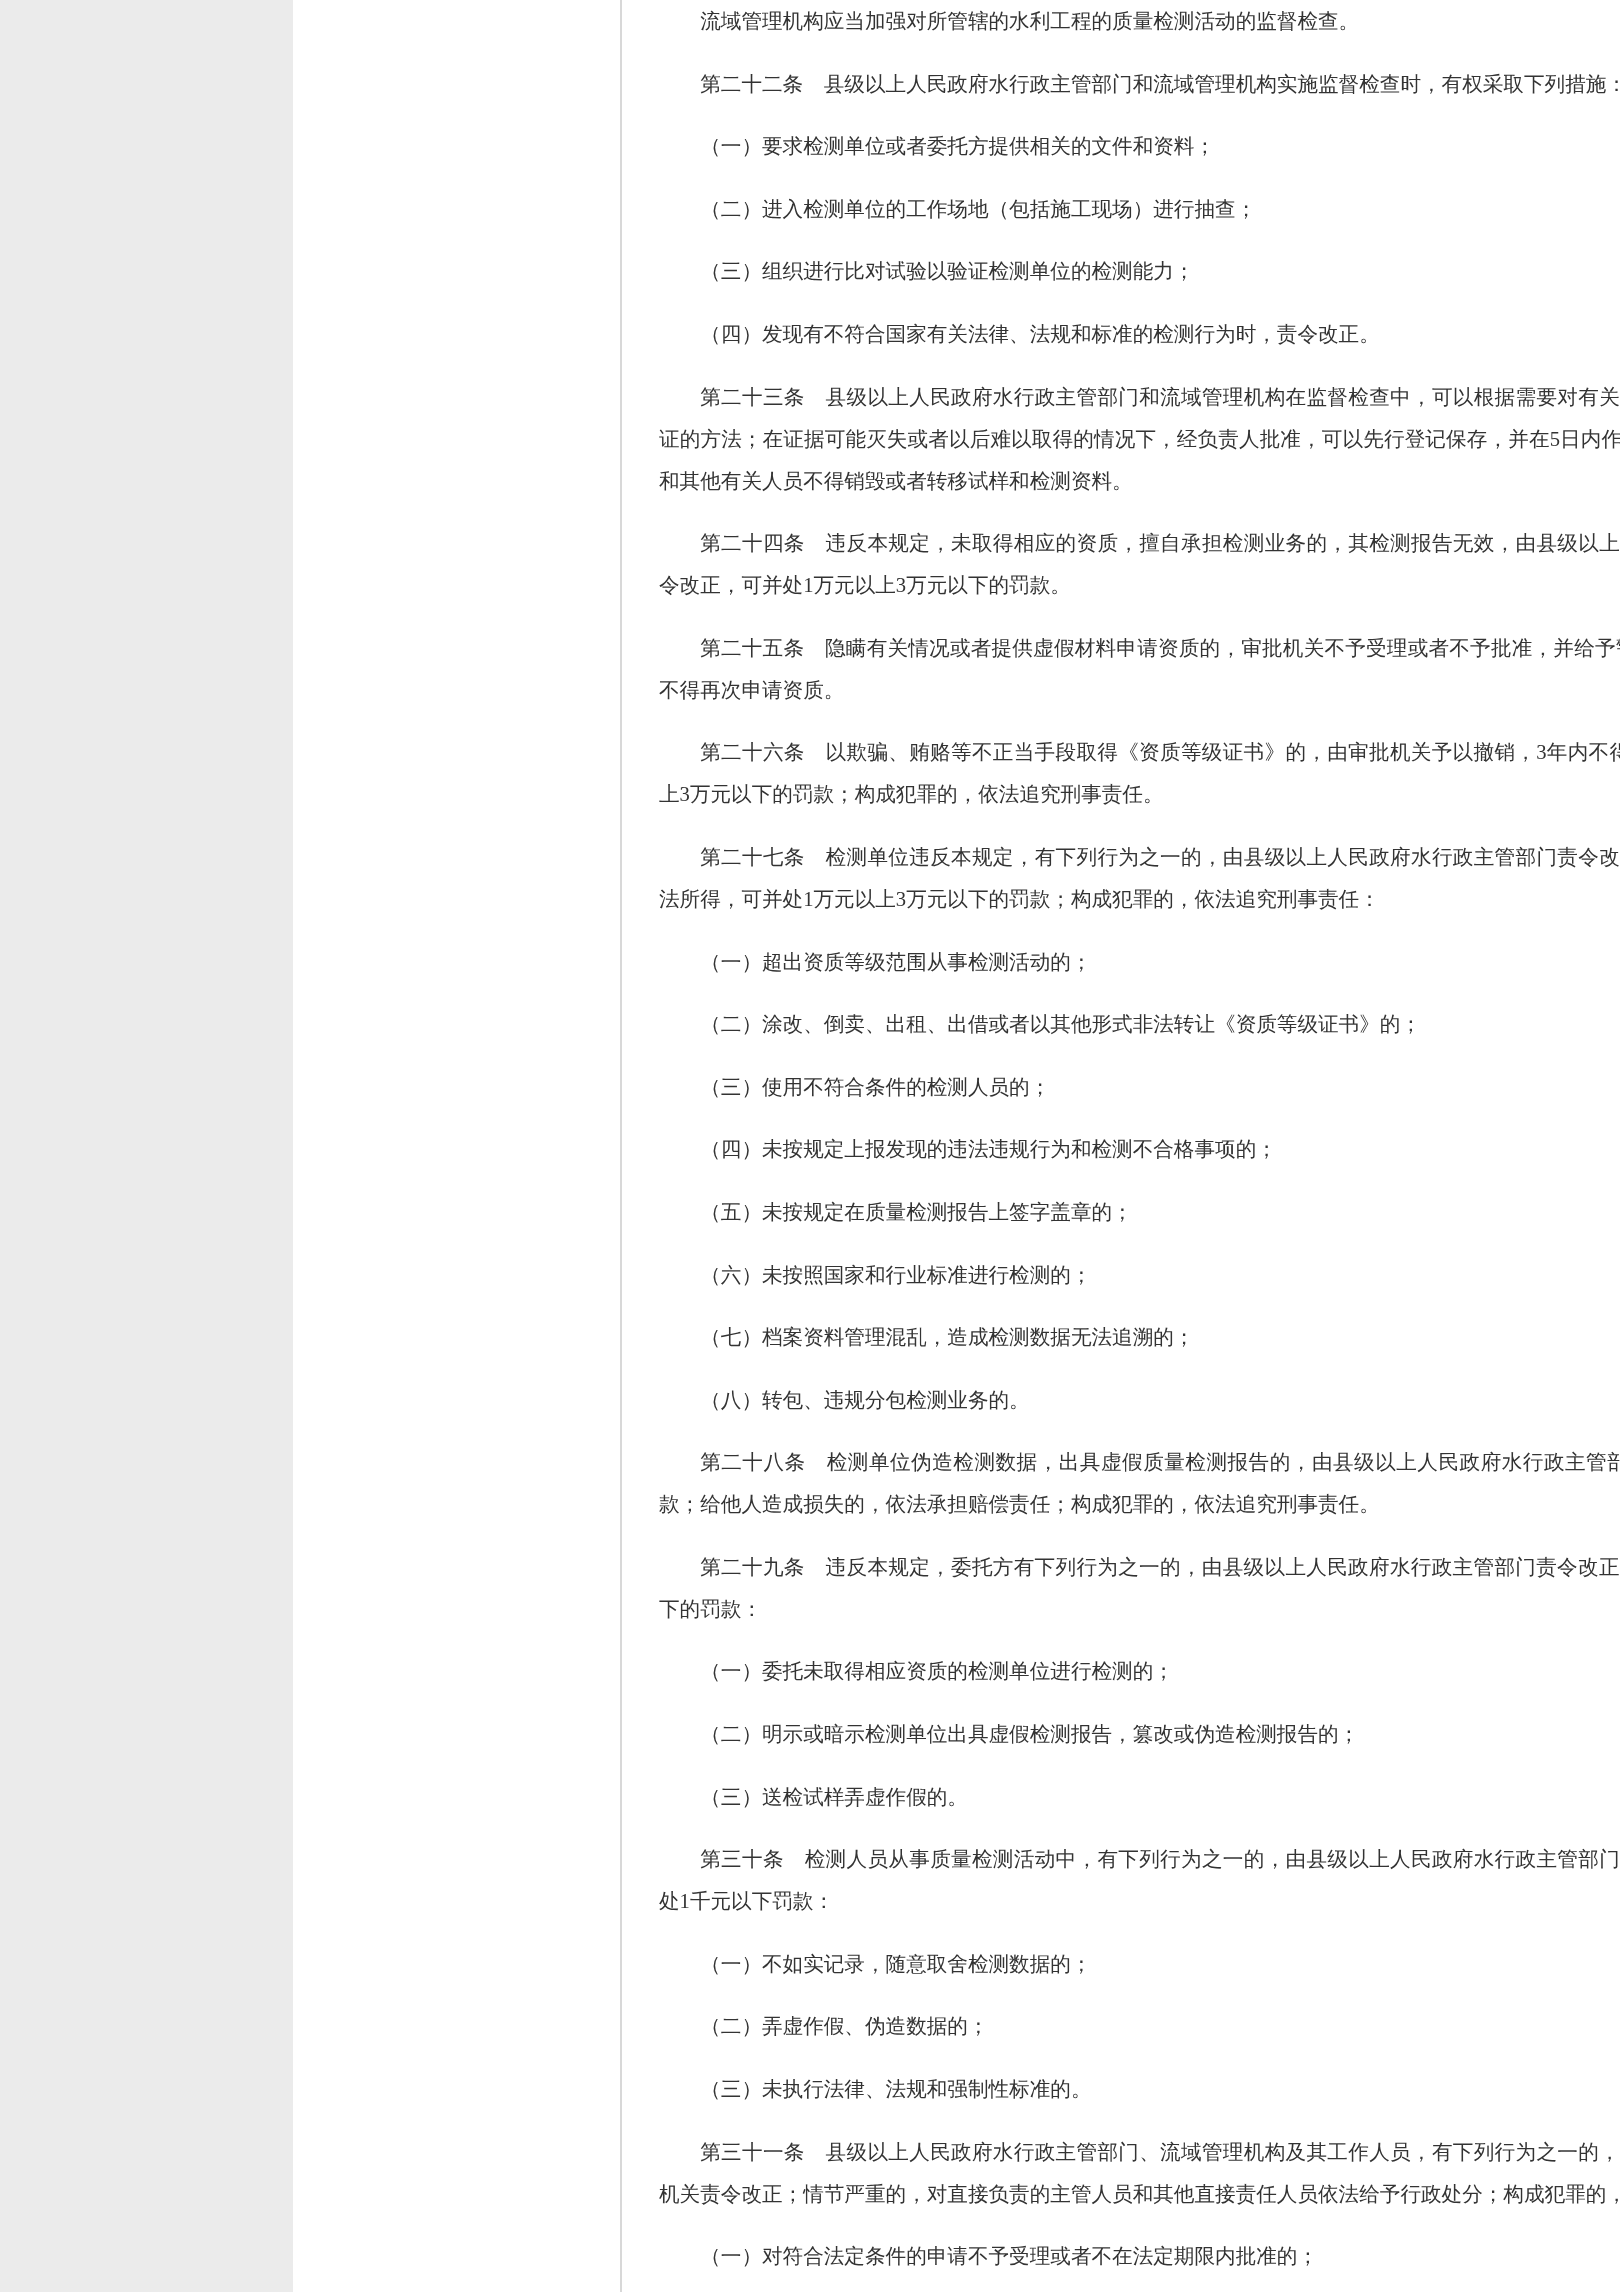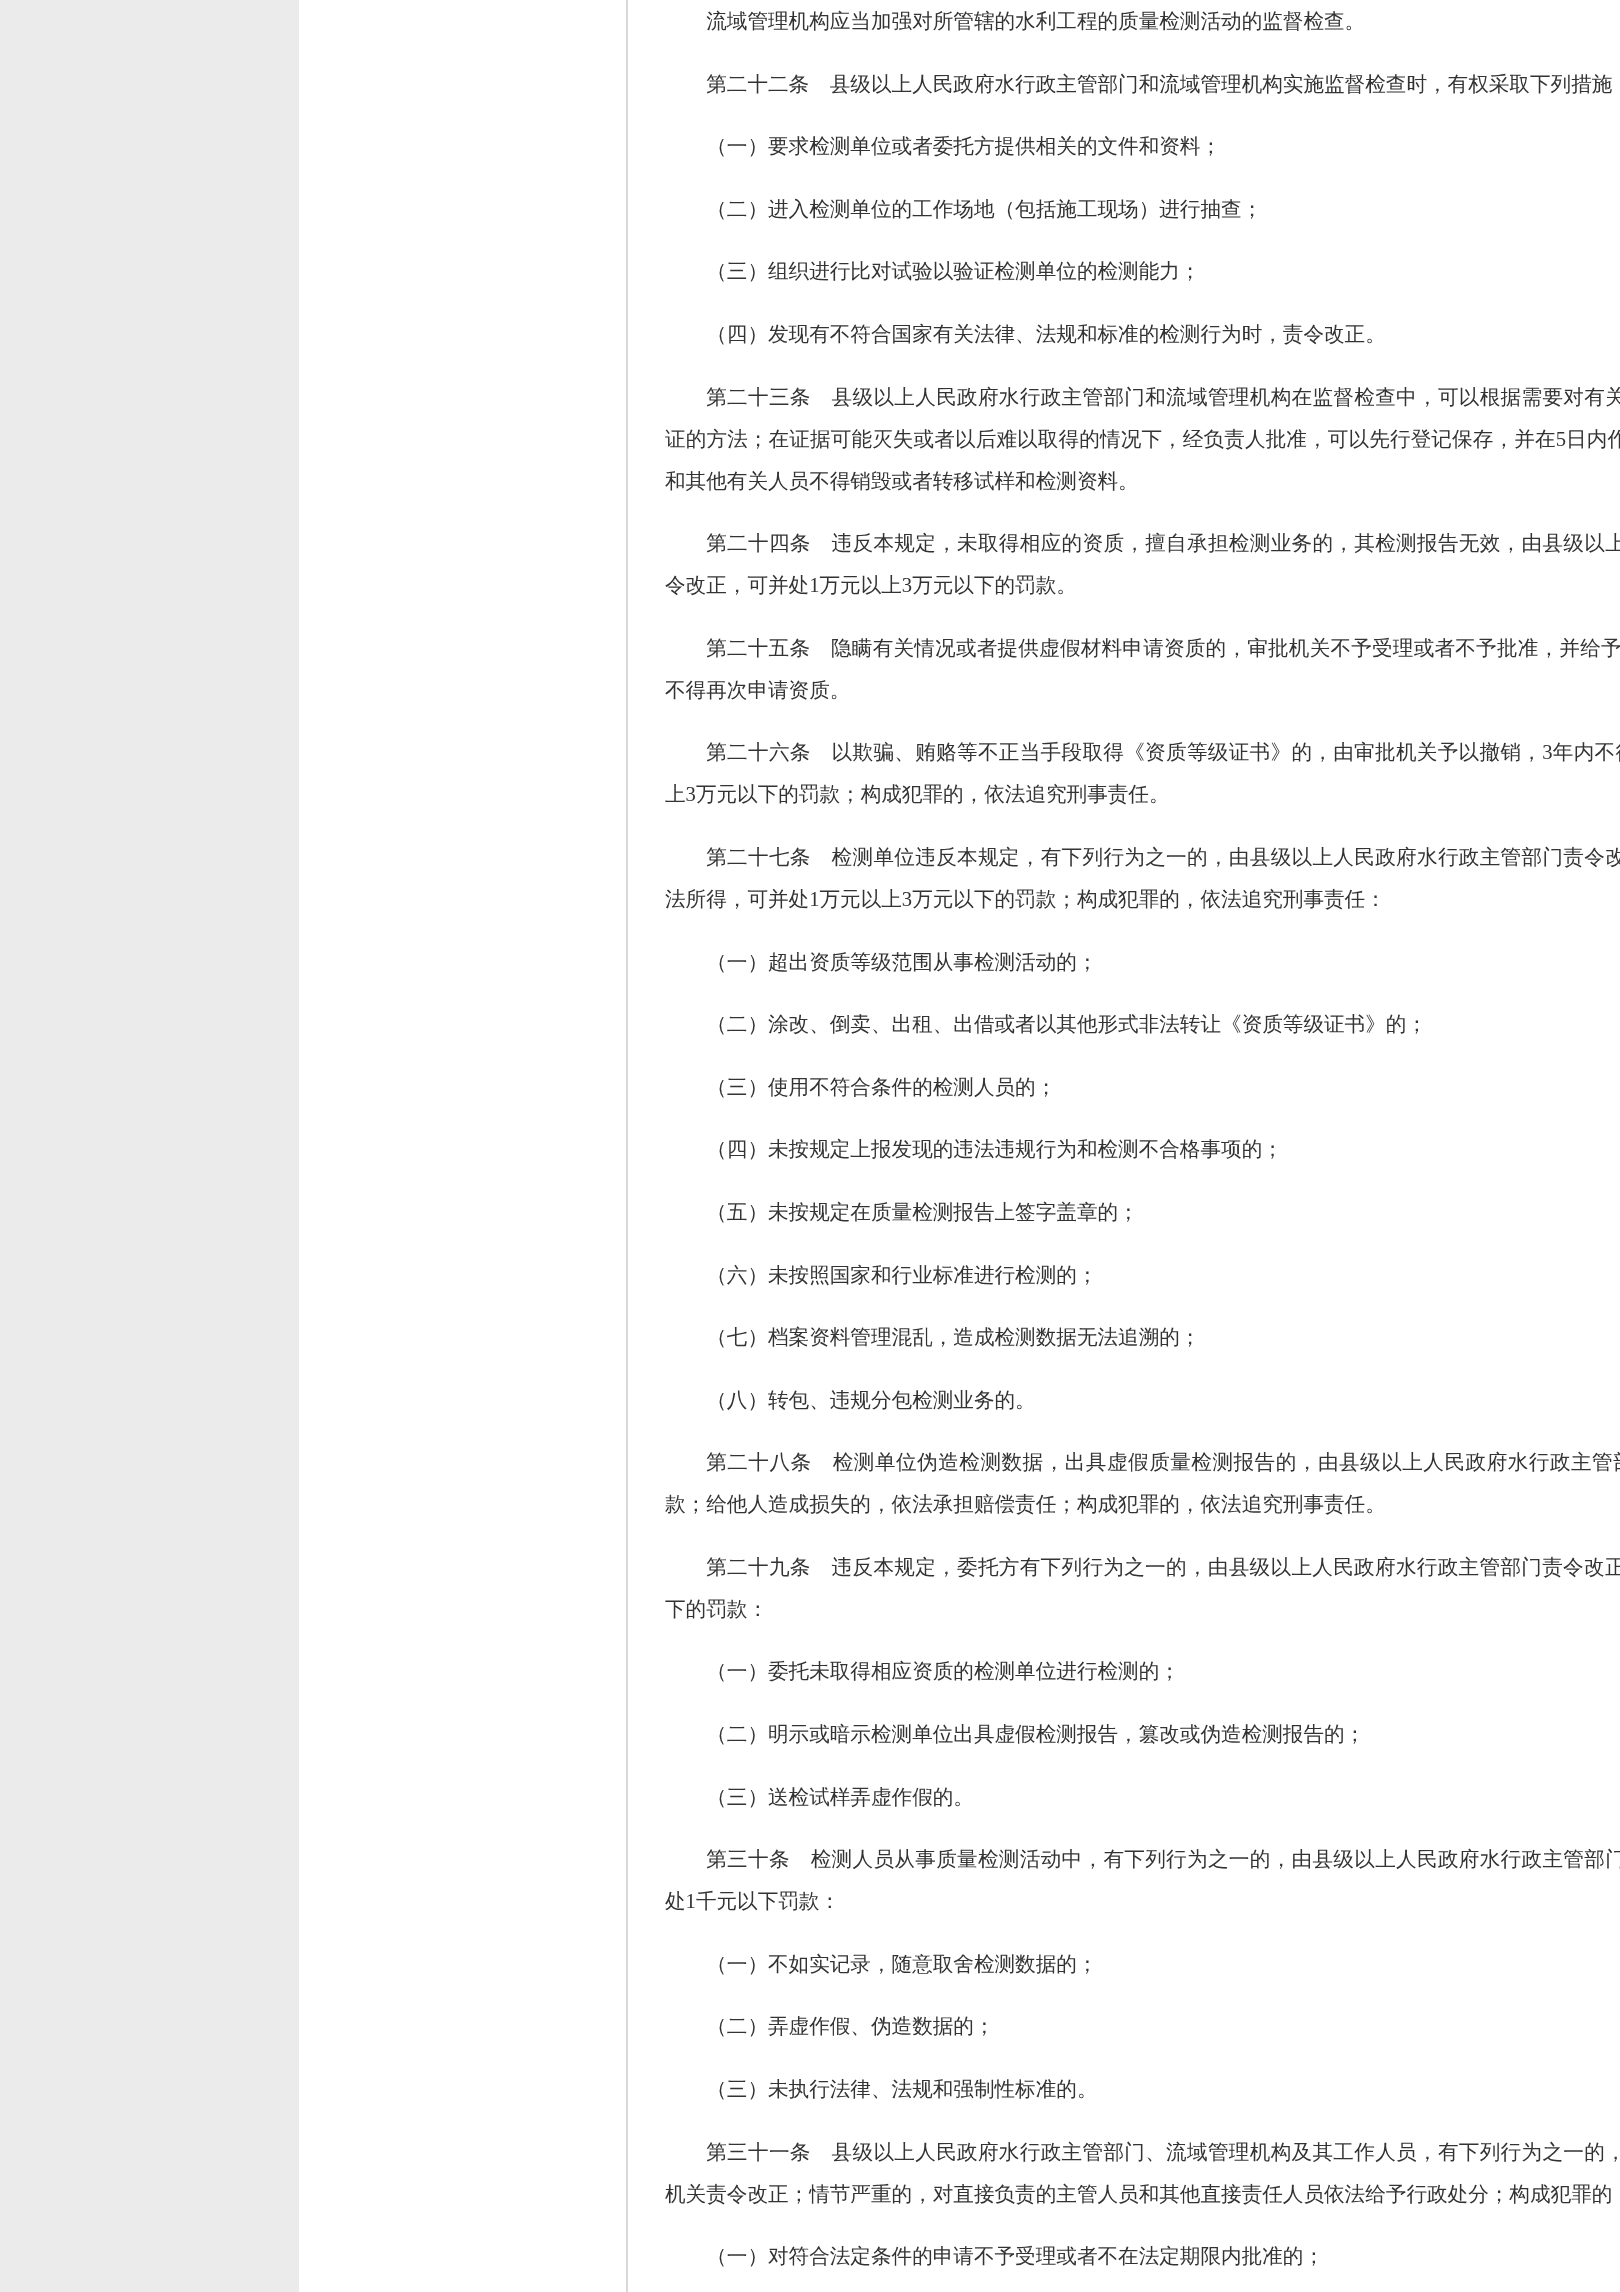--- a/index.html
+++ b/index.html
@@ -13,21 +13,21 @@
   }
   .page-root {
     position: relative;
     width: 1620px;
     height: 2293px;
     background: #ebebeb;
   }
   
   .content-panel {
     position: absolute;
-    left: 299px;
+    left: 293px;
     top: 0;
     width: 1321px;
     height: 2293px;
     background: #ffffff;
   }
   
   .doc-frame {
     position: absolute;
     left: 327px;
     top: 0;

